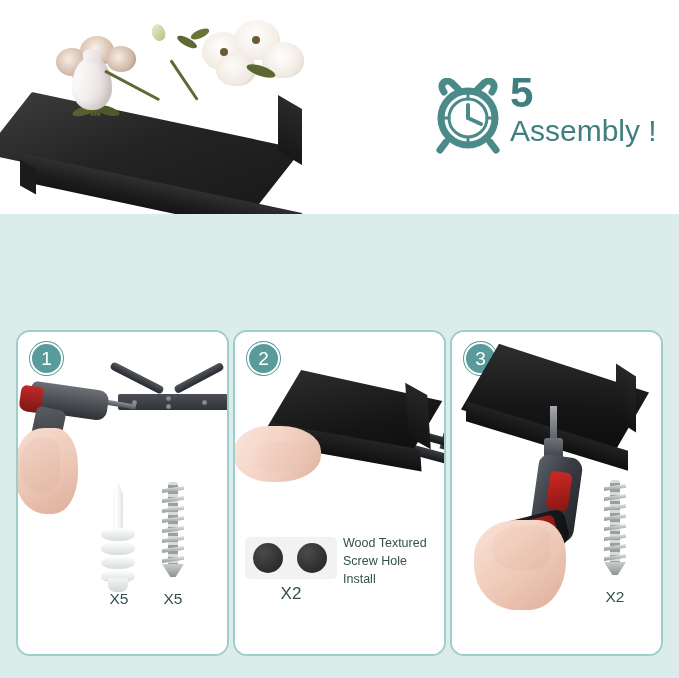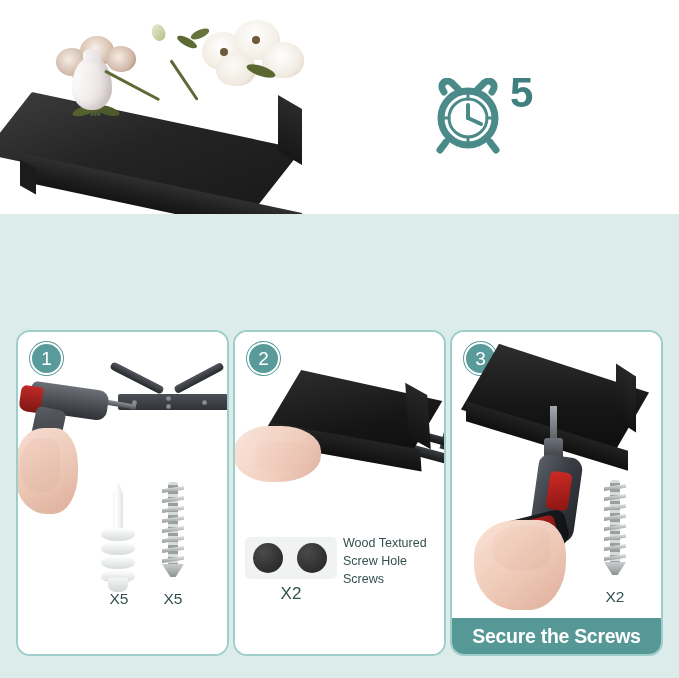--- a/index.html
+++ b/index.html
@@ -350,20 +350,21 @@
       <line x1="36" y1="59" x2="36" y2="64" stroke="#4a8a89" stroke-width="3" stroke-linecap="round"></line>
       <line x1="12" y1="40" x2="17" y2="40" stroke="#4a8a89" stroke-width="3" stroke-linecap="round"></line>
       <line x1="55" y1="40" x2="60" y2="40" stroke="#4a8a89" stroke-width="3" stroke-linecap="round"></line>
       <path d="M14 64 L8 72" stroke="#4a8a89" stroke-width="7" stroke-linecap="round"></path>
       <path d="M58 64 L64 72" stroke="#4a8a89" stroke-width="7" stroke-linecap="round"></path>
     </svg>
     <div class="badge-text">
       <div class="bt-line1">
         <span class="bt-num">5</span>
       </div>
+      <div class="bt-line2">Assembly !</div>
     </div>
   </div>
 </div>
 
 <div class="lower">
 
 
   <div class="cards">
 
     <div class="card">
@@ -429,21 +430,21 @@
           <div class="hand2"></div>
         </div>
 
         <div class="covers-box">
           <div class="cover-dot" style="left:8px;"></div>
           <div class="cover-dot" style="left:52px;"></div>
         </div>
         <div class="covers-text">
           <div>Wood Textured</div>
           <div>Screw Hole</div>
-          <div>Screws</div>
+          <div>Install</div>
         </div>
         <div class="qty" style="left:34px;top:252px;width:44px;font-size:17px;">X2</div>
       </div>
     </div>
 
     <div class="card">
       <div class="card-body">
         <div class="step-badge">3</div>
 
         <div class="shelf3">
@@ -470,17 +471,16 @@
           <div class="screw-thread" style="top:34px;"></div>
           <div class="screw-thread" style="top:44px;"></div>
           <div class="screw-thread" style="top:54px;"></div>
           <div class="screw-thread" style="top:64px;"></div>
           <div class="screw-thread" style="top:74px;"></div>
           <div class="screw-head"></div>
         </div>
 
         <div class="qty" style="left:142px;top:256px;width:42px;">X2</div>
       </div>
-      <div class="card-caption">Secure the Screws</div>
     </div>
 
   </div>
 </div>
 
 </body></html>

